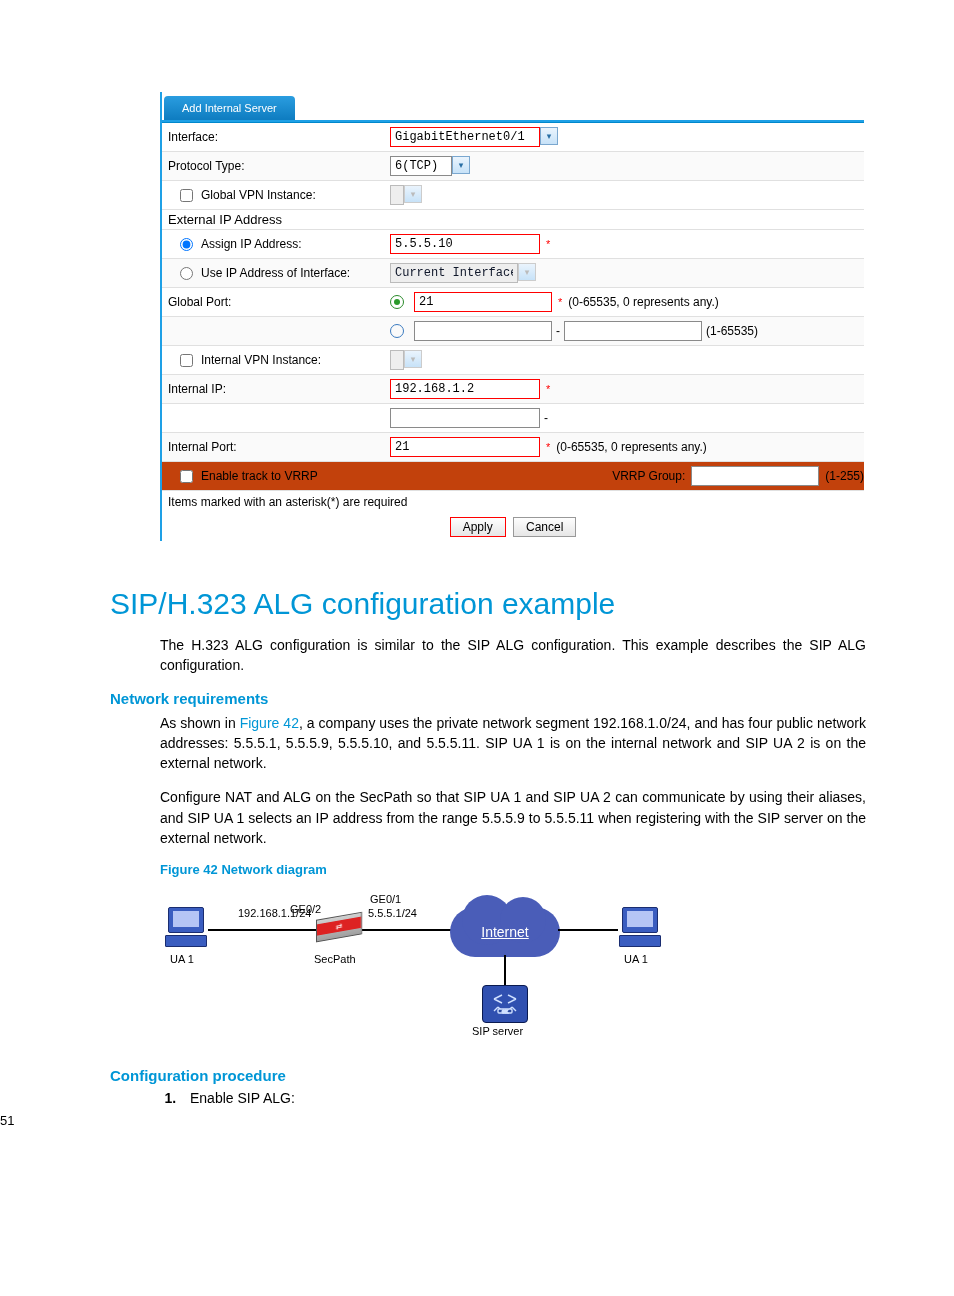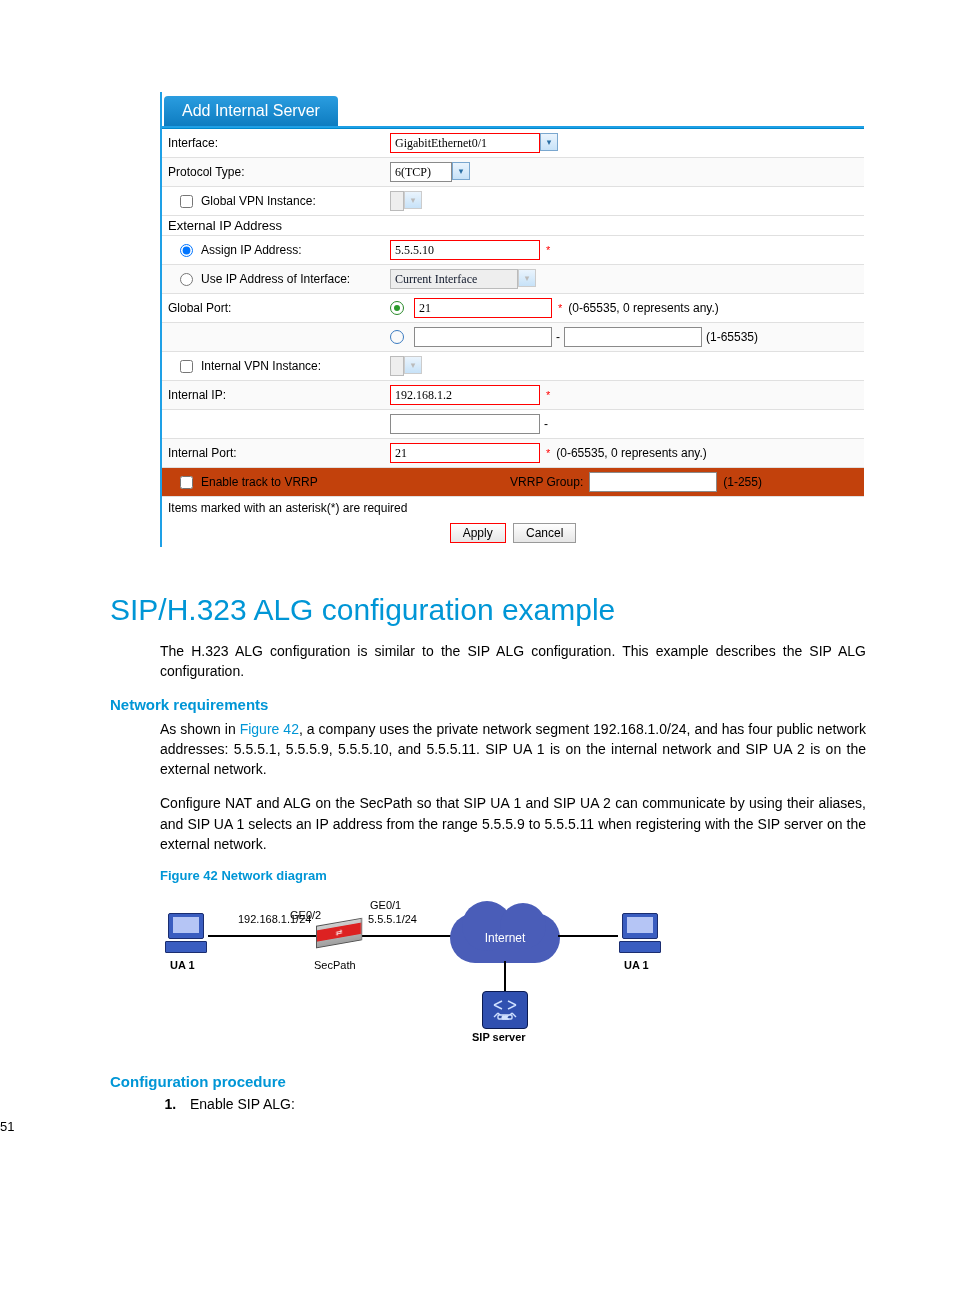--- a/index.html
+++ b/index.html
@@ -27,21 +27,21 @@
     border-left: 2px solid #1ea0e6;
     font-size: 12px;
     font-family: Tahoma, Arial, sans-serif;
     color: #000;
     background: #fff;
   }
   .tab {
     display: inline-block;
     background: linear-gradient(#2a9de0, #0e7cc0);
     color: #fff;
-    font-size: 16px;
+    font-size: 11px;
     padding: 6px 18px 6px 18px;
     border-radius: 4px 4px 0 0;
     margin: 4px 0 0 2px;
   }
   .blue-bar {
     height: 2px;
     background: #1ea0e6;
     border-bottom: 1px solid #0088cc;
   }
   .form-row {
@@ -65,21 +65,21 @@
   .val-col {
     flex: 1;
     display: flex;
     align-items: center;
     gap: 4px;
   }
   .txt-input {
     border: 1px solid #8a8a8a;
     background: #fff;
     font-size: 12px;
-    font-family: Liberation Serif, serif;
+    font-family: Liberation Mono, monospace;
     height: 16px;
     padding: 1px 4px;
     box-sizing: content-box;
   }
   .txt-input.w150 { width: 140px; }
   .txt-input.w120 { width: 118px; }
   .txt-input.w70  { width: 52px; }
   .txt-input.w132 { width: 128px; }
   .txt-input.redb { border-color: #ff0000; }
   .txt-input.disabled {
@@ -168,21 +168,21 @@
   .diagram {
     margin: 8px 0 20px 50px;
     width: 540px;
     height: 160px;
     position: relative;
     font-family: Arial, sans-serif;
   }
   .d-label {
     position: absolute;
     font-size: 11px;
-    font-weight: bold;
+    font-weight: normal;
     text-align: center;
     white-space: nowrap;
   }
   .d-label.plain { font-weight: normal; }
   .d-line {
     position: absolute;
     background: #000;
     height: 1.5px;
   }
   .d-vline {
@@ -231,21 +231,21 @@
     background: #d22;
     display: flex; align-items: center; justify-content: center;
     color: #fff; font-size: 8px;
   }
   .cloud {
     position: absolute;
     width: 110px; height: 50px;
     background: #4a5db8;
     border-radius: 50px;
     display: flex; align-items: center; justify-content: center;
-    color: #fff; font-size: 12px;
+    color: #fff; font-size: 14px; text-decoration: underline;
   }
   .cloud::before, .cloud::after {
     content: "";
     position: absolute;
     background: #4a5db8;
     border-radius: 50%;
   }
   .cloud::before { width: 50px; height: 50px; top: -12px; left: 12px; }
   .cloud::after  { width: 46px; height: 46px; top: -10px; right: 14px; }
   .srv {
@@ -398,21 +398,21 @@
       <span class="red-star">*</span>
       <span class="hint">(0-65535, 0 represents any.)</span>
     </div>
   </div>
 
   <div class="form-row" style="background:#c2410c">
     <div class="label-col indent">
       <input type="checkbox" style="">
       <span>Enable track to VRRP</span>
     </div>
-    <div class="val-col" style="justify-content:center;gap:6px">
+    <div class="val-col" style="justify-content:flex-end;gap:6px">
       <span style="margin-left:18px">VRRP Group:</span>
       <input class="txt-input w120" style="">
       <span class="hint">(1-255)</span>
     </div>
   </div>
 
   <div class="note-row">Items marked with an asterisk(*) are required</div>
   <div class="btn-row">
     <span class="btn hl">Apply</span>
     <span class="btn">Cancel</span>

